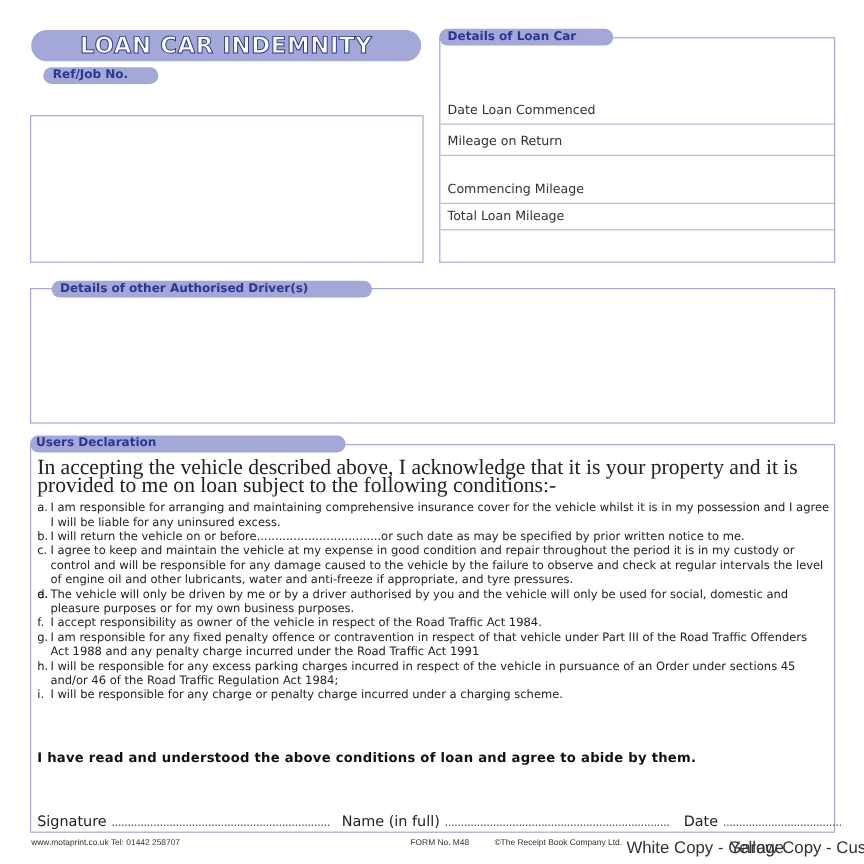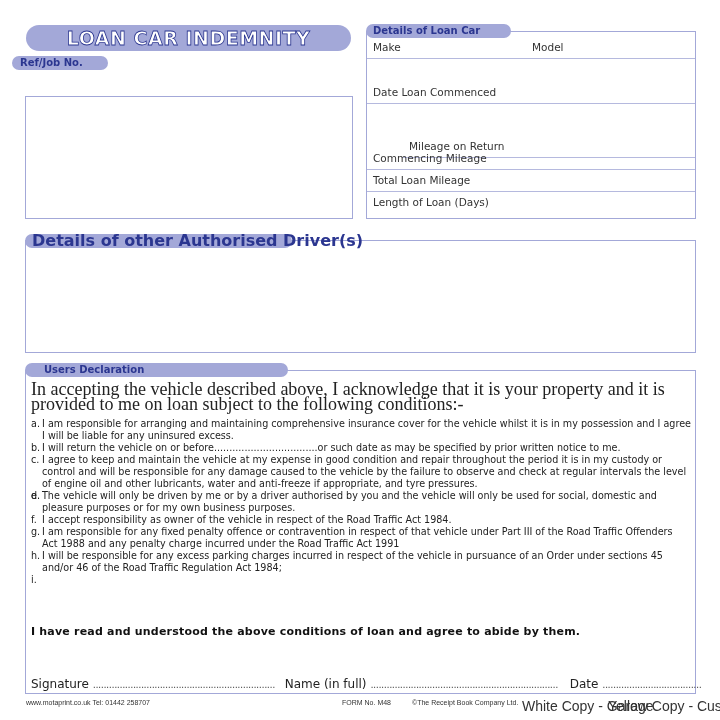--- a/index.html
+++ b/index.html
@@ -26,21 +26,21 @@
     .title-pill {
       left: 26px; top: 25px; width: 325px; height: 26px;
       border-radius: 13px;
       display: flex; align-items: center; justify-content: center;
       font-size: 19px; letter-spacing: 0.5px;
       color: #ffffff;
       -webkit-text-stroke: 0.8px #2b3690;
       font-family: "DejaVu Sans", sans-serif;
     }
     .ref-pill {
-      left: 12px; top: 56px; width: 96px; height: 14px;
+      left: 36px; top: 56px; width: 96px; height: 14px;
       border-radius: 7px;
       font-size: 10px; line-height: 14px; padding-left: 8px; box-sizing: border-box;
     }
     .box {
       position: absolute;
       border: 1.5px solid #a3a8d8;
       box-sizing: border-box;
       background: #fff;
     }
     .ref-box { left: 25px; top: 96px; width: 328px; height: 123px; }
@@ -62,30 +62,30 @@
       padding-left: 6px;
       line-height: 20px;
     }
     .loan-row .model {
       position: absolute; left: 165px;
     }
     .loan-row.last { border-bottom: none; }
 
     .driver-box { left: 25px; top: 240px; width: 671px; height: 113px; }
     .driver-pill {
-      left: 25px; top: 234px; width: 267px; height: 14px;
+      left: 43px; top: 234px; width: 267px; height: 14px;
       border-radius: 7px;
-      font-size: 16px; line-height: 14px; padding-left: 7px; box-sizing: border-box;
+      font-size: 10px; line-height: 14px; padding-left: 7px; box-sizing: border-box;
     }
 
     .decl-box { left: 25px; top: 370px; width: 671px; height: 324px; }
     .decl-pill {
       left: 25px; top: 363px; width: 263px; height: 14px;
       border-radius: 7px;
-      font-size: 10px; line-height: 14px; padding-left: 19px; box-sizing: border-box;
+      font-size: 10px; line-height: 14px; padding-left: 5px; box-sizing: border-box;
     }
     .intro {
       position: absolute; left: 31px; top: 382px; width: 660px;
       font-size: 18px; line-height: 15px; color: #222; font-family: Liberation Serif, serif;
     }
     .conditions {
       position: absolute; left: 31px; top: 418px; width: 660px;
       font-size: 9.6px; line-height: 12px; color: #222;
       margin: 0; padding: 0; list-style: none;
     }
@@ -117,38 +117,31 @@
 </head>
 <body>
 
 <div class="pill title-pill">
   <span>LOAN CAR INDEMNITY</span>
 </div>
 <div class="pill ref-pill">Ref/Job No.</div>
 <div class="box ref-box"></div>
 
 <div class="box loan-box">
-  <div class="loan-row" style="top:5px;">
-    <span>Make</span>
-    <span class="model">Model</span>
-  </div>
   <div class="loan-row" style="top:50px;">
     <span>Date Loan Commenced</span>
   </div>
-  <div class="loan-row" style="top:104px;margin-left:36px;">
+  <div class="loan-row" style="top:76px;">
     <span>Mileage on Return</span>
   </div>
   <div class="loan-row" style="top:116px;">
     <span>Commencing Mileage</span>
   </div>
   <div class="loan-row" style="top:138px;">
     <span>Total Loan Mileage</span>
-  </div>
-  <div class="loan-row last" style="top:160px;">
-    <span>Length of Loan (Days)</span>
   </div>
 </div>
 <div class="pill loan-pill">Details of Loan Car</div>
 
 <div class="box driver-box"></div>
 <div class="pill driver-pill">Details of other Authorised Driver(s)</div>
 
 <div class="box decl-box"></div>
 <div class="pill decl-pill">Users Declaration</div>
 
@@ -156,21 +149,21 @@
 
 <ul class="conditions">
   <li><span class="letter">a.</span><span>I am responsible for arranging and maintaining comprehensive insurance cover for the vehicle whilst it is in my possession and I agree I will be liable for any uninsured excess.</span></li>
   <li><span class="letter">b.</span><span>I will return the vehicle on or before..................................or such date as may be specified by prior written notice to me.</span></li>
   <li><span class="letter">c.</span><span>I agree to keep and maintain the vehicle at my expense in good condition and repair throughout the period it is in my custody or control and will be responsible for any damage caused to the vehicle by the failure to observe and check at regular intervals the level of engine oil and other lubricants, water and anti-freeze if appropriate, and tyre pressures.</span></li>
   <li><span class="letter">d.</span></li>
   <li><span class="letter">e.</span><span>The vehicle will only be driven by me or by a driver authorised by you and the vehicle will only be used for social, domestic and pleasure purposes or for my own business purposes.</span></li>
   <li><span class="letter">f.</span><span>I accept responsibility as owner of the vehicle in respect of the Road Traffic Act 1984.</span></li>
   <li><span class="letter">g.</span><span>I am responsible for any fixed penalty offence or contravention in respect of that vehicle under Part III of the Road Traffic Offenders Act 1988 and any penalty charge incurred under the Road Traffic Act 1991</span></li>
   <li><span class="letter">h.</span><span>I will be responsible for any excess parking charges incurred in respect of the vehicle in pursuance of an Order under sections 45 and/or 46 of the Road Traffic Regulation Act 1984;</span></li>
-  <li><span class="letter">i.</span></li>
+  <li><span class="letter">i.</span><span>I will be responsible for any charge or penalty charge incurred under a charging scheme.</span></li>
 </ul>
 
 <div class="agree">I have read and understood the above conditions of loan and agree to abide by them.</div>
 
 <div class="sig-line">
   <span>Signature</span>
   <span class="dots">....................................................................</span>
   <span style="margin-left:6px;">Name (in full)</span>
   <span class="dots">......................................................................</span>
   <span style="margin-left:8px;text-align:center;">Date</span>

